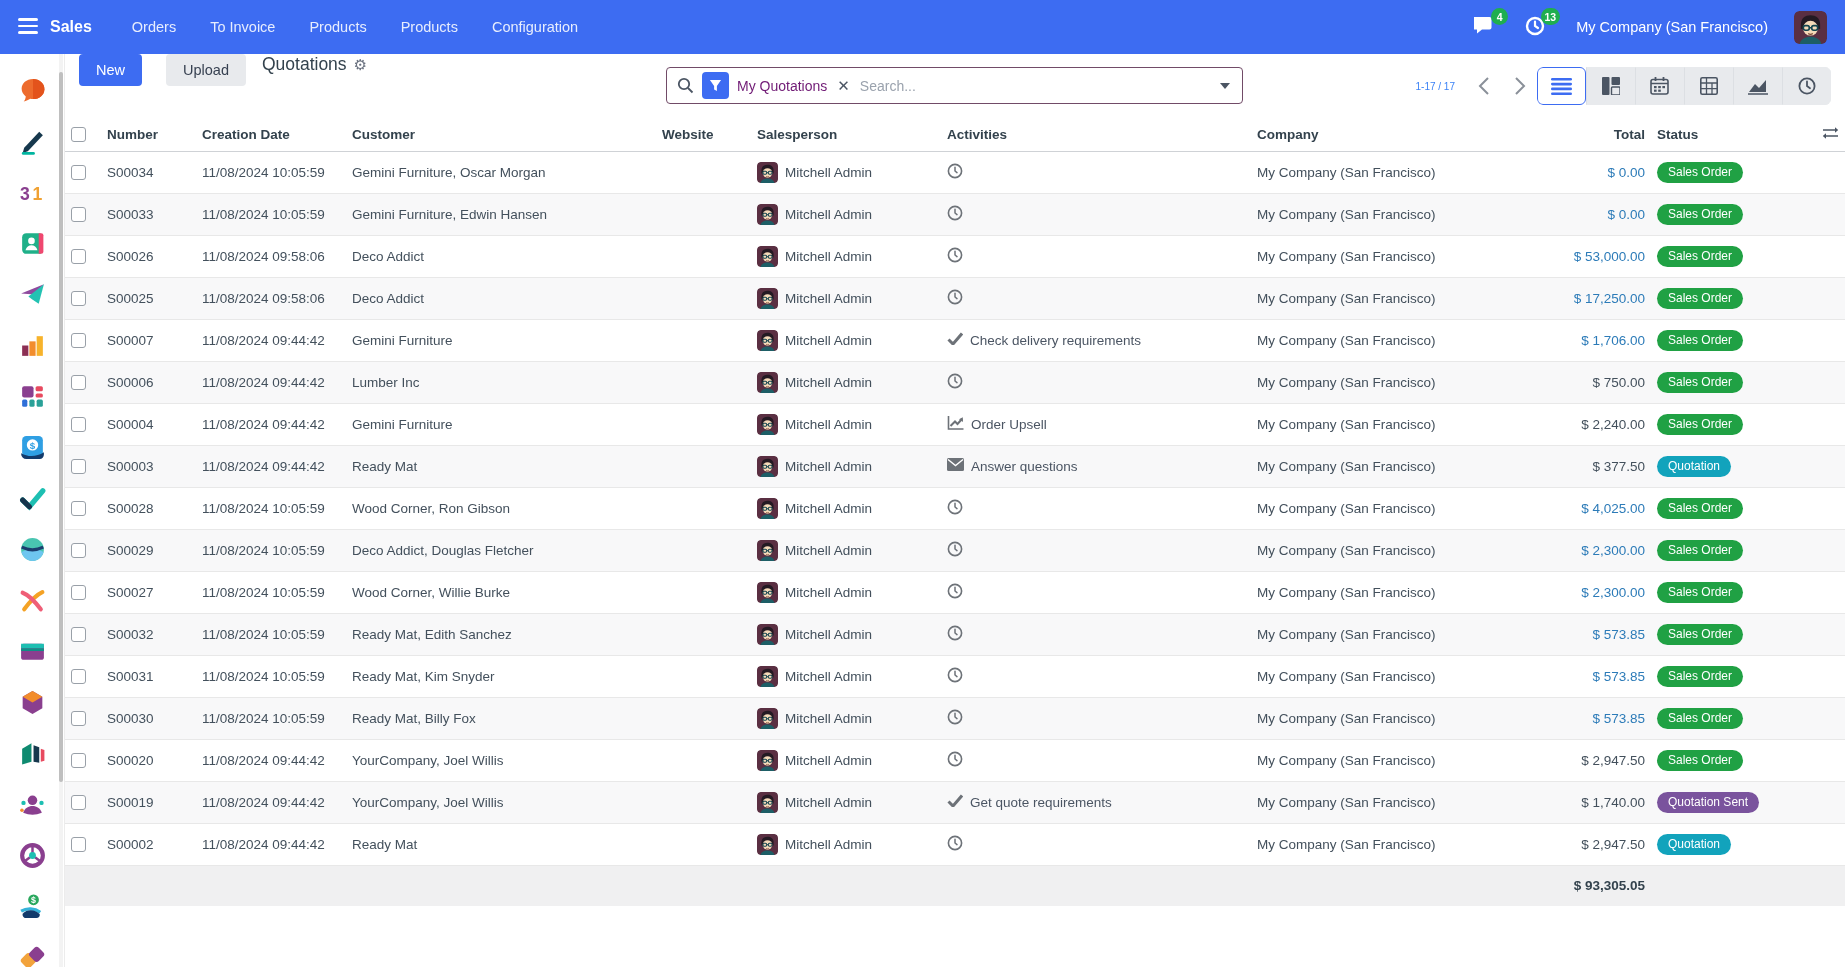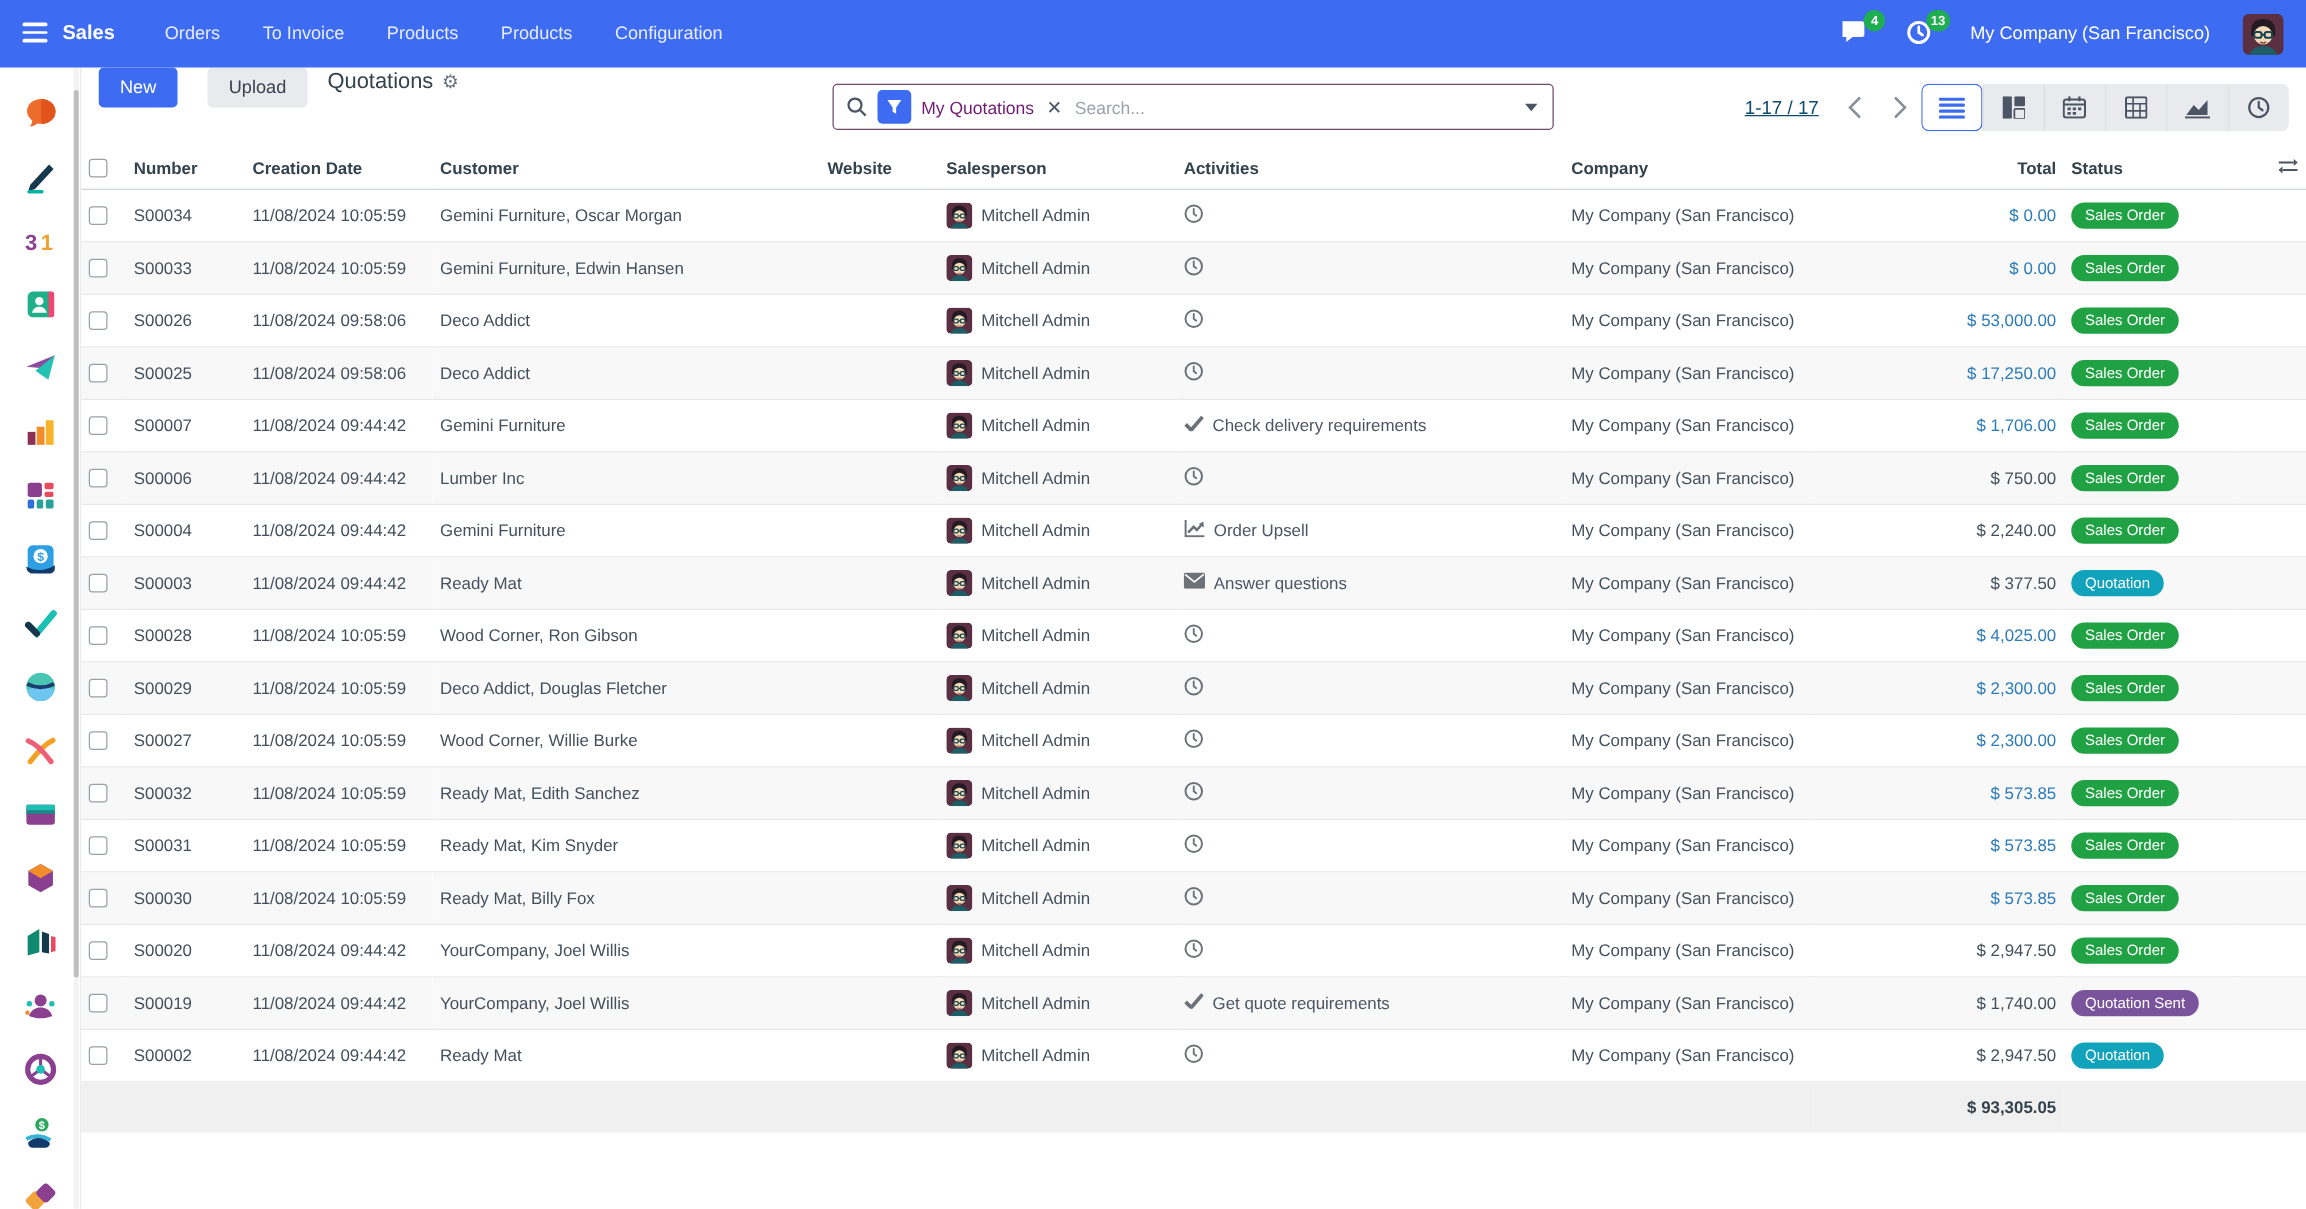--- a/index.html
+++ b/index.html
@@ -48,21 +48,21 @@
   .chip-ico { width:27px; height:27px; border-radius:4px; background:var(--accent,#3d6cf2);
     display:flex; align-items:center; justify-content:center; cursor:pointer; }
   .chip-label { font-size:14px; color:#701a75; }
   .chip-x { color:#4b5563; font-size:15px; cursor:pointer; padding:0 2px; }
   .search-input { border:none; outline:none; flex:1; font-size:14px; font-family:inherit; color:#374151; }
   .search-input::placeholder { color:#9aa2ad; }
   .search-caret { width:0; height:0; border-left:5px solid transparent; border-right:5px solid transparent;
     border-top:6px solid #4b5563; cursor:pointer; margin-right:2px; }
 
   .pager { position:absolute; right:318px; top:0; height:64px; display:flex; align-items:center; gap:22px; }
-  .pager-text { font-size:15px; color:#0c4a6e;text-decoration:underline; }
+  .pager-text { font-size:10px; color:#3b82f6; }
   .pager-btn { cursor:pointer; display:flex; align-items:center; }
 
   .view-switcher { position:absolute; right:14px; top:13px; display:flex; border-radius:6px; overflow:hidden; }
   .vs-btn { width:49px; height:38px; background:#e8eaed; display:flex; align-items:center;
     justify-content:center; cursor:pointer; border:1px solid #e8eaed; }
   .vs-btn + .vs-btn { border-left:1px solid #dcdfe3; }
   .vs-btn.active { background:#fff; border:1px solid var(--accent,#3d6cf2); border-radius:6px; }
 
   
   table { border-collapse:collapse; table-layout:fixed; width:1780px; }

